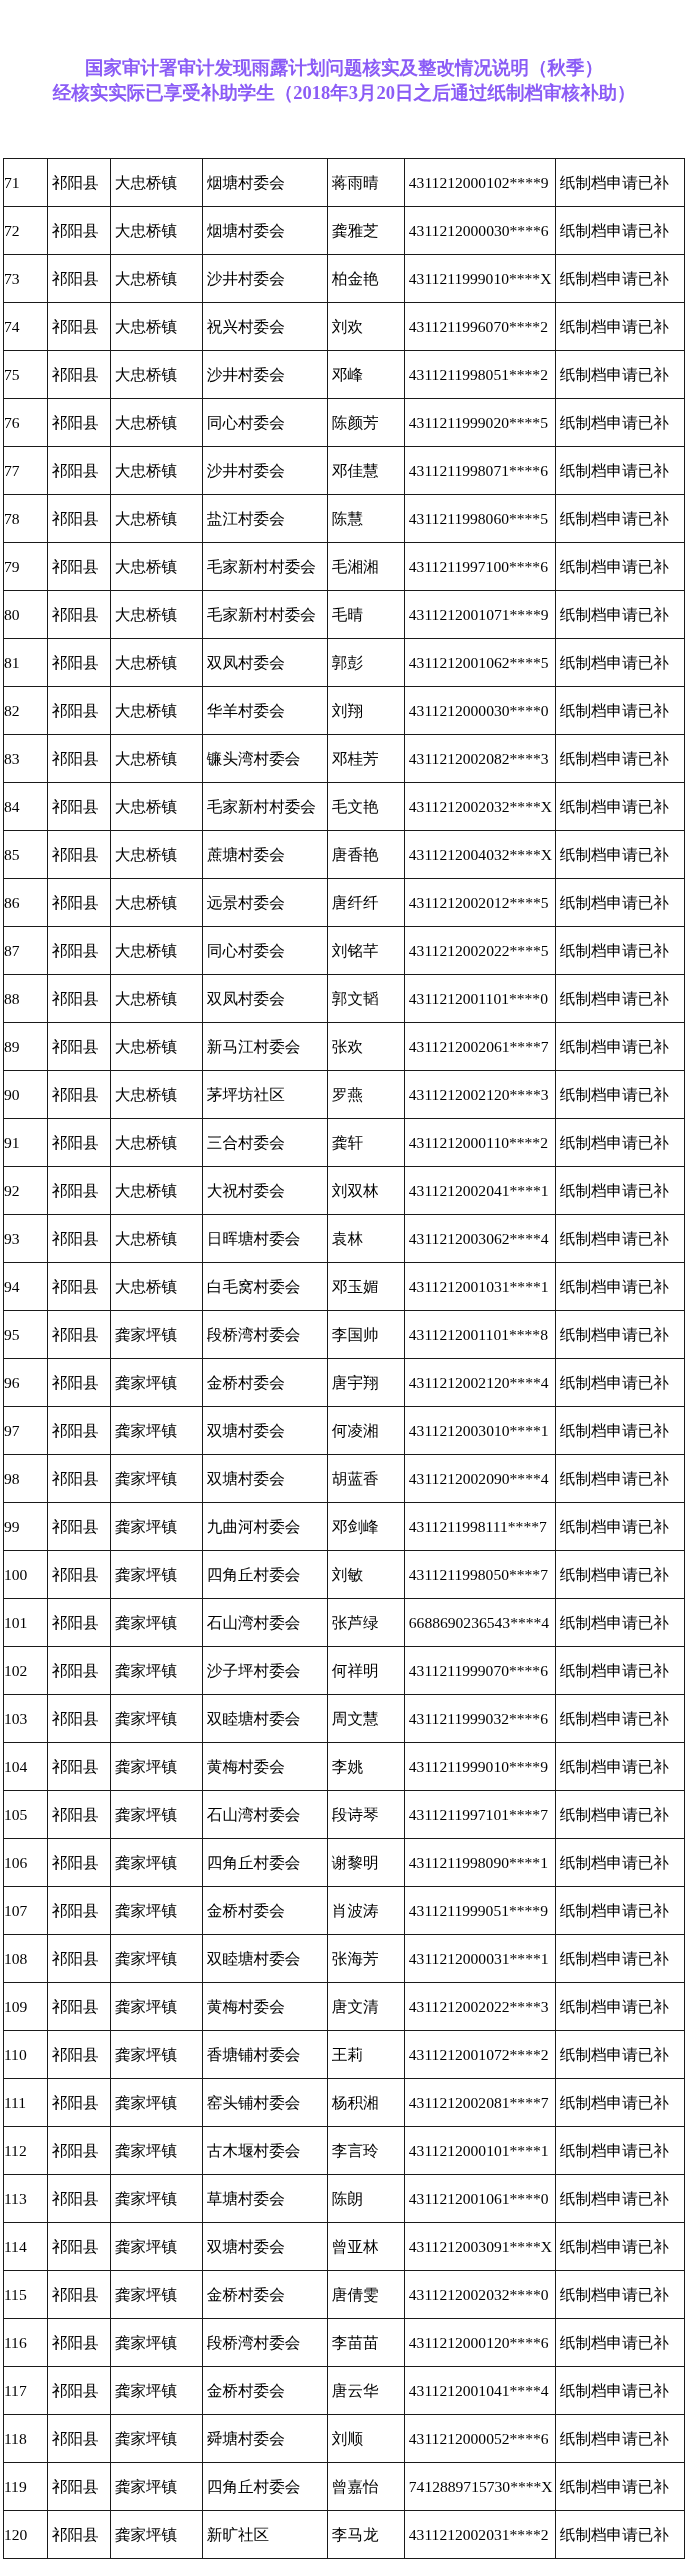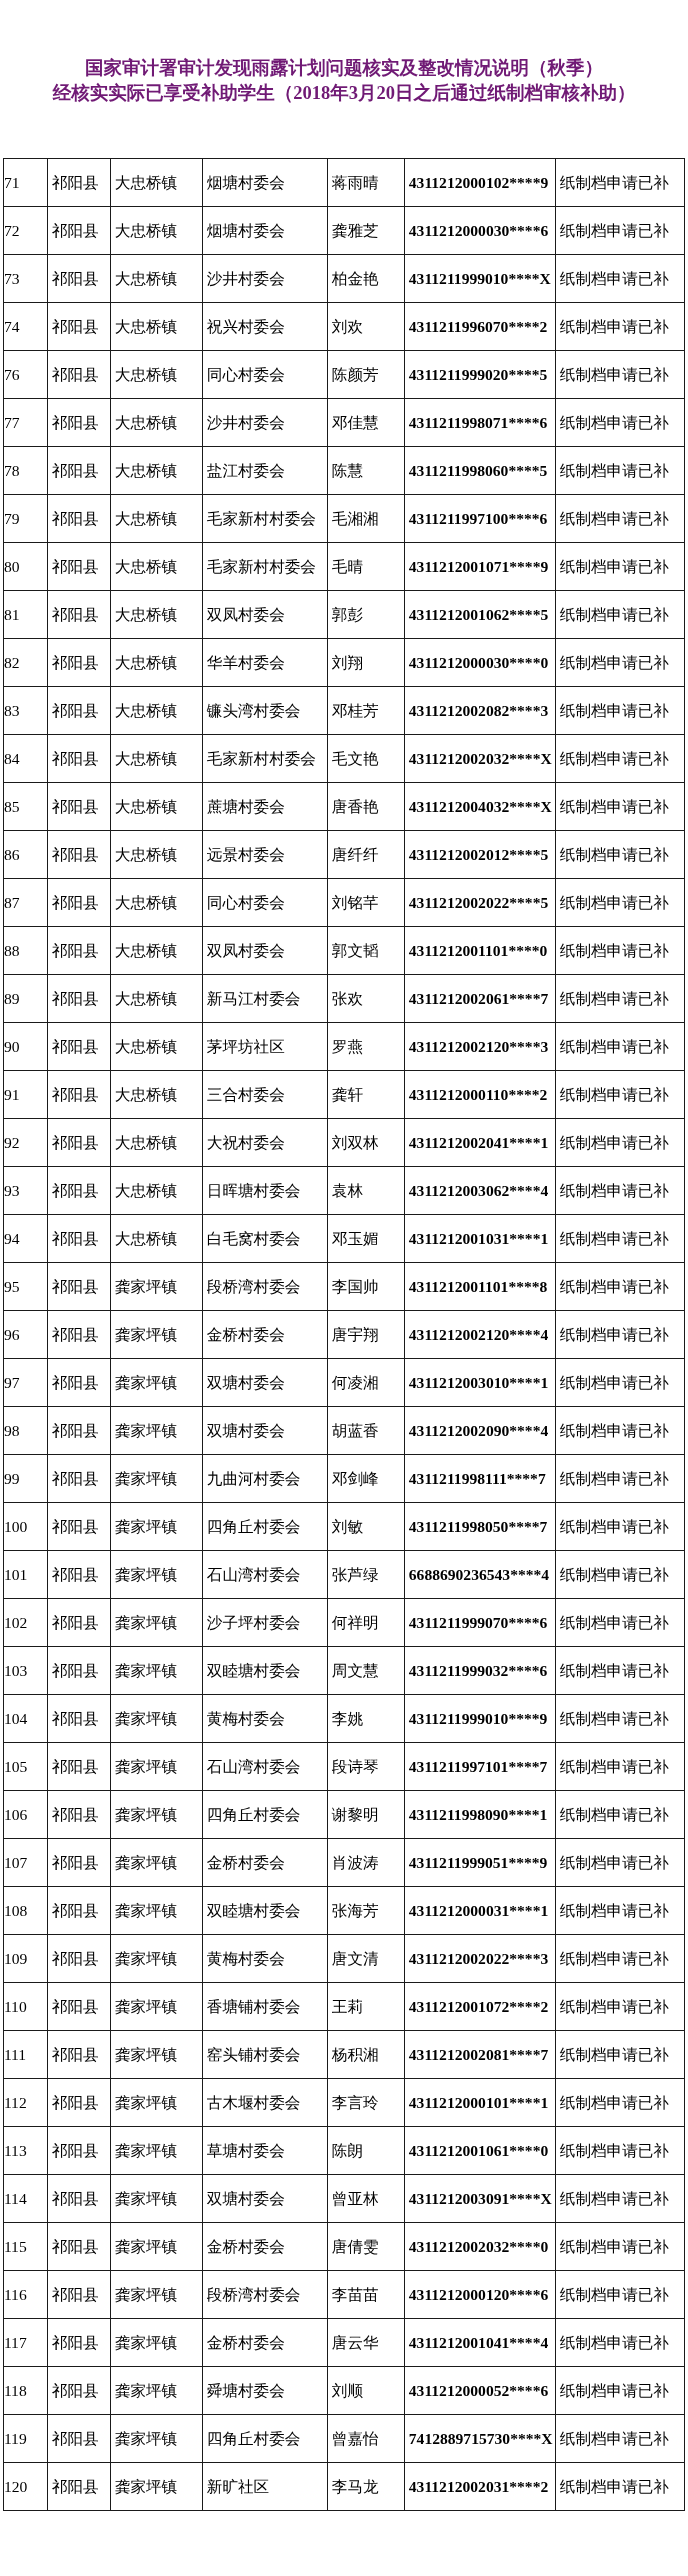--- a/index.html
+++ b/index.html
@@ -17,21 +17,21 @@
     overflow: hidden;
   }
   .title-block {
     padding-top: 56px;
     text-align: center;
   }
   .title-line {
     font-size: 18.5px;
     font-weight: bold;
     line-height: 25px;
-    color: #701a75;
+    color: #8b5cf6;
     letter-spacing: 0px;
     white-space: nowrap;
   }
   table.roster {
     border-collapse: collapse;
     table-layout: fixed;
     width: 681px;
     margin-left: 2.9px;
     margin-top: 52px;
   }
@@ -46,21 +46,20 @@
     text-align: left;
     overflow: hidden;
     white-space: nowrap;
   }
   table.roster td.num {
     text-align: left;
     padding: 0;
   }
   table.roster td.idnum {
     letter-spacing: 0px;
-    font-weight: bold;
   }
 </style>
 </head>
 <body>
 
 <div class="page">
   <div class="title-block">
     <div class="title-line">国家审计署审计发现雨露计划问题核实及整改情况说明（秋季）</div>
     <div class="title-line">经核实实际已享受补助学生（2018年3月20日之后通过纸制档审核补助）</div>
   </div>
@@ -106,20 +105,29 @@
         <tr>
           <td class="num">74</td>
           <td>祁阳县</td>
           <td>大忠桥镇</td>
           <td>祝兴村委会</td>
           <td>刘欢</td>
           <td class="idnum">4311211996070****2</td>
           <td>纸制档申请已补</td>
         </tr>
         <tr>
+          <td class="num">75</td>
+          <td>祁阳县</td>
+          <td>大忠桥镇</td>
+          <td>沙井村委会</td>
+          <td>邓峰</td>
+          <td class="idnum">4311211998051****2</td>
+          <td>纸制档申请已补</td>
+        </tr>
+        <tr>
           <td class="num">76</td>
           <td>祁阳县</td>
           <td>大忠桥镇</td>
           <td>同心村委会</td>
           <td>陈颜芳</td>
           <td class="idnum">4311211999020****5</td>
           <td>纸制档申请已补</td>
         </tr>
         <tr>
           <td class="num">77</td>

